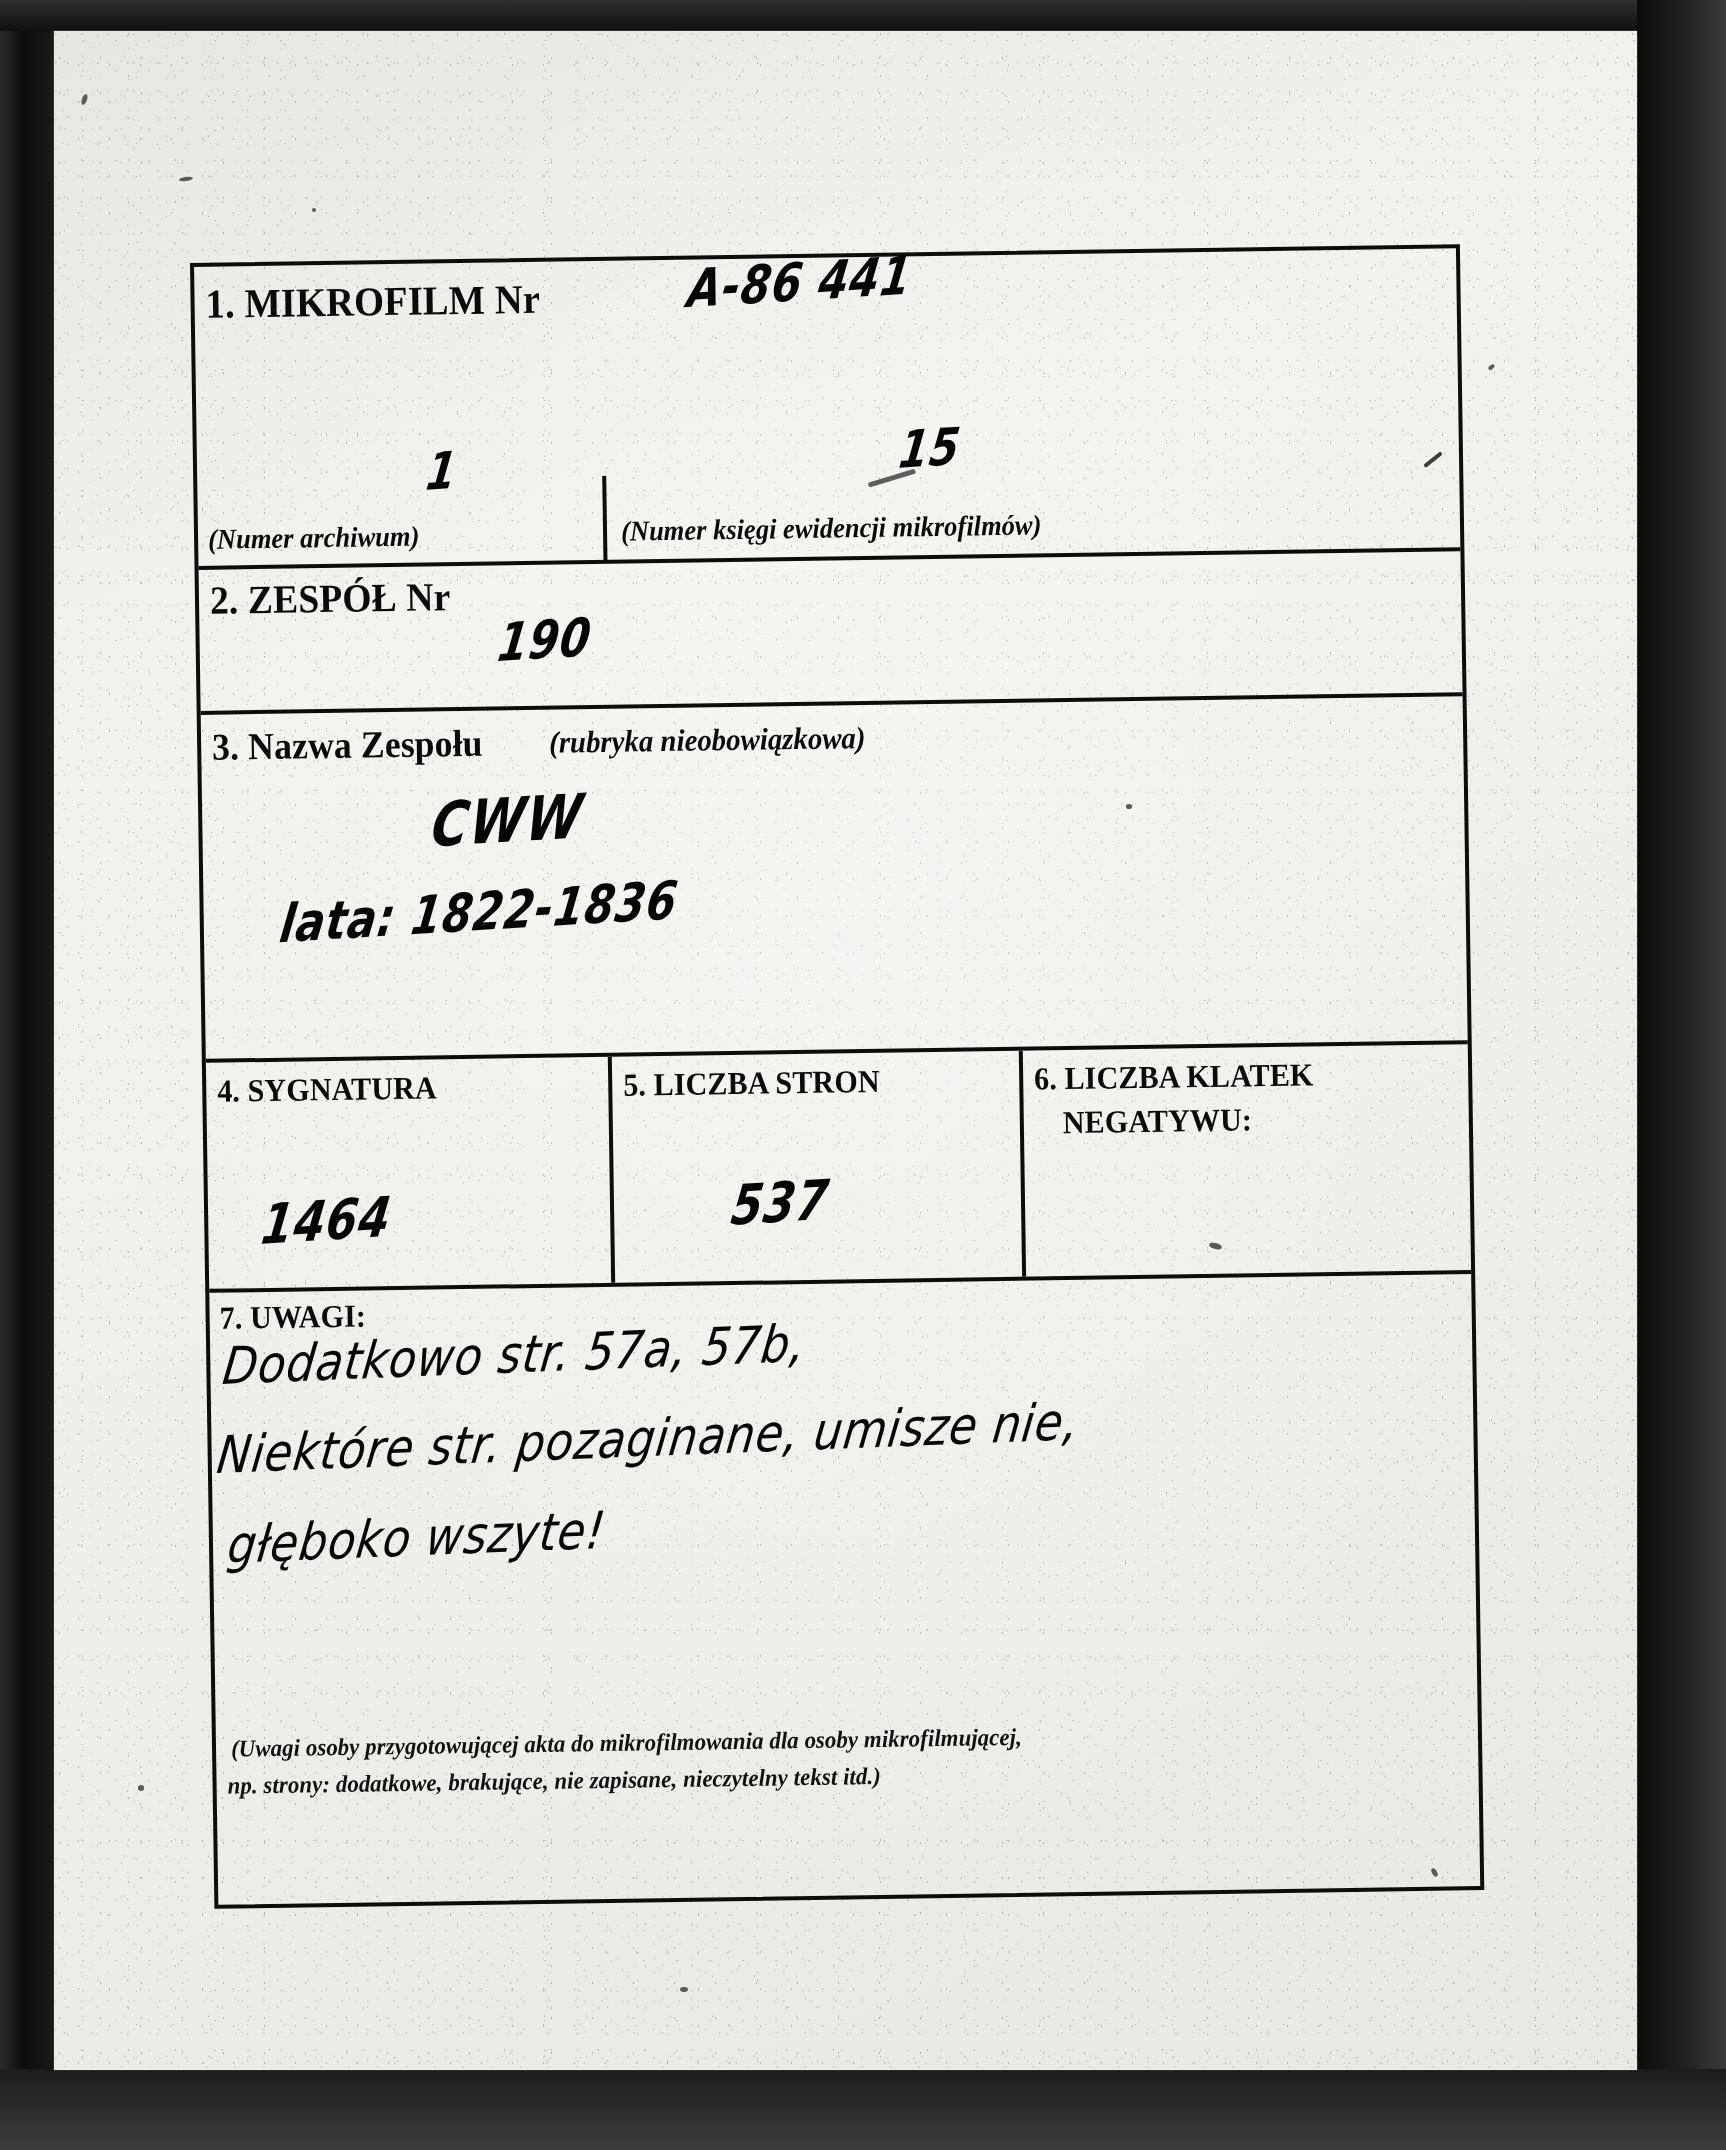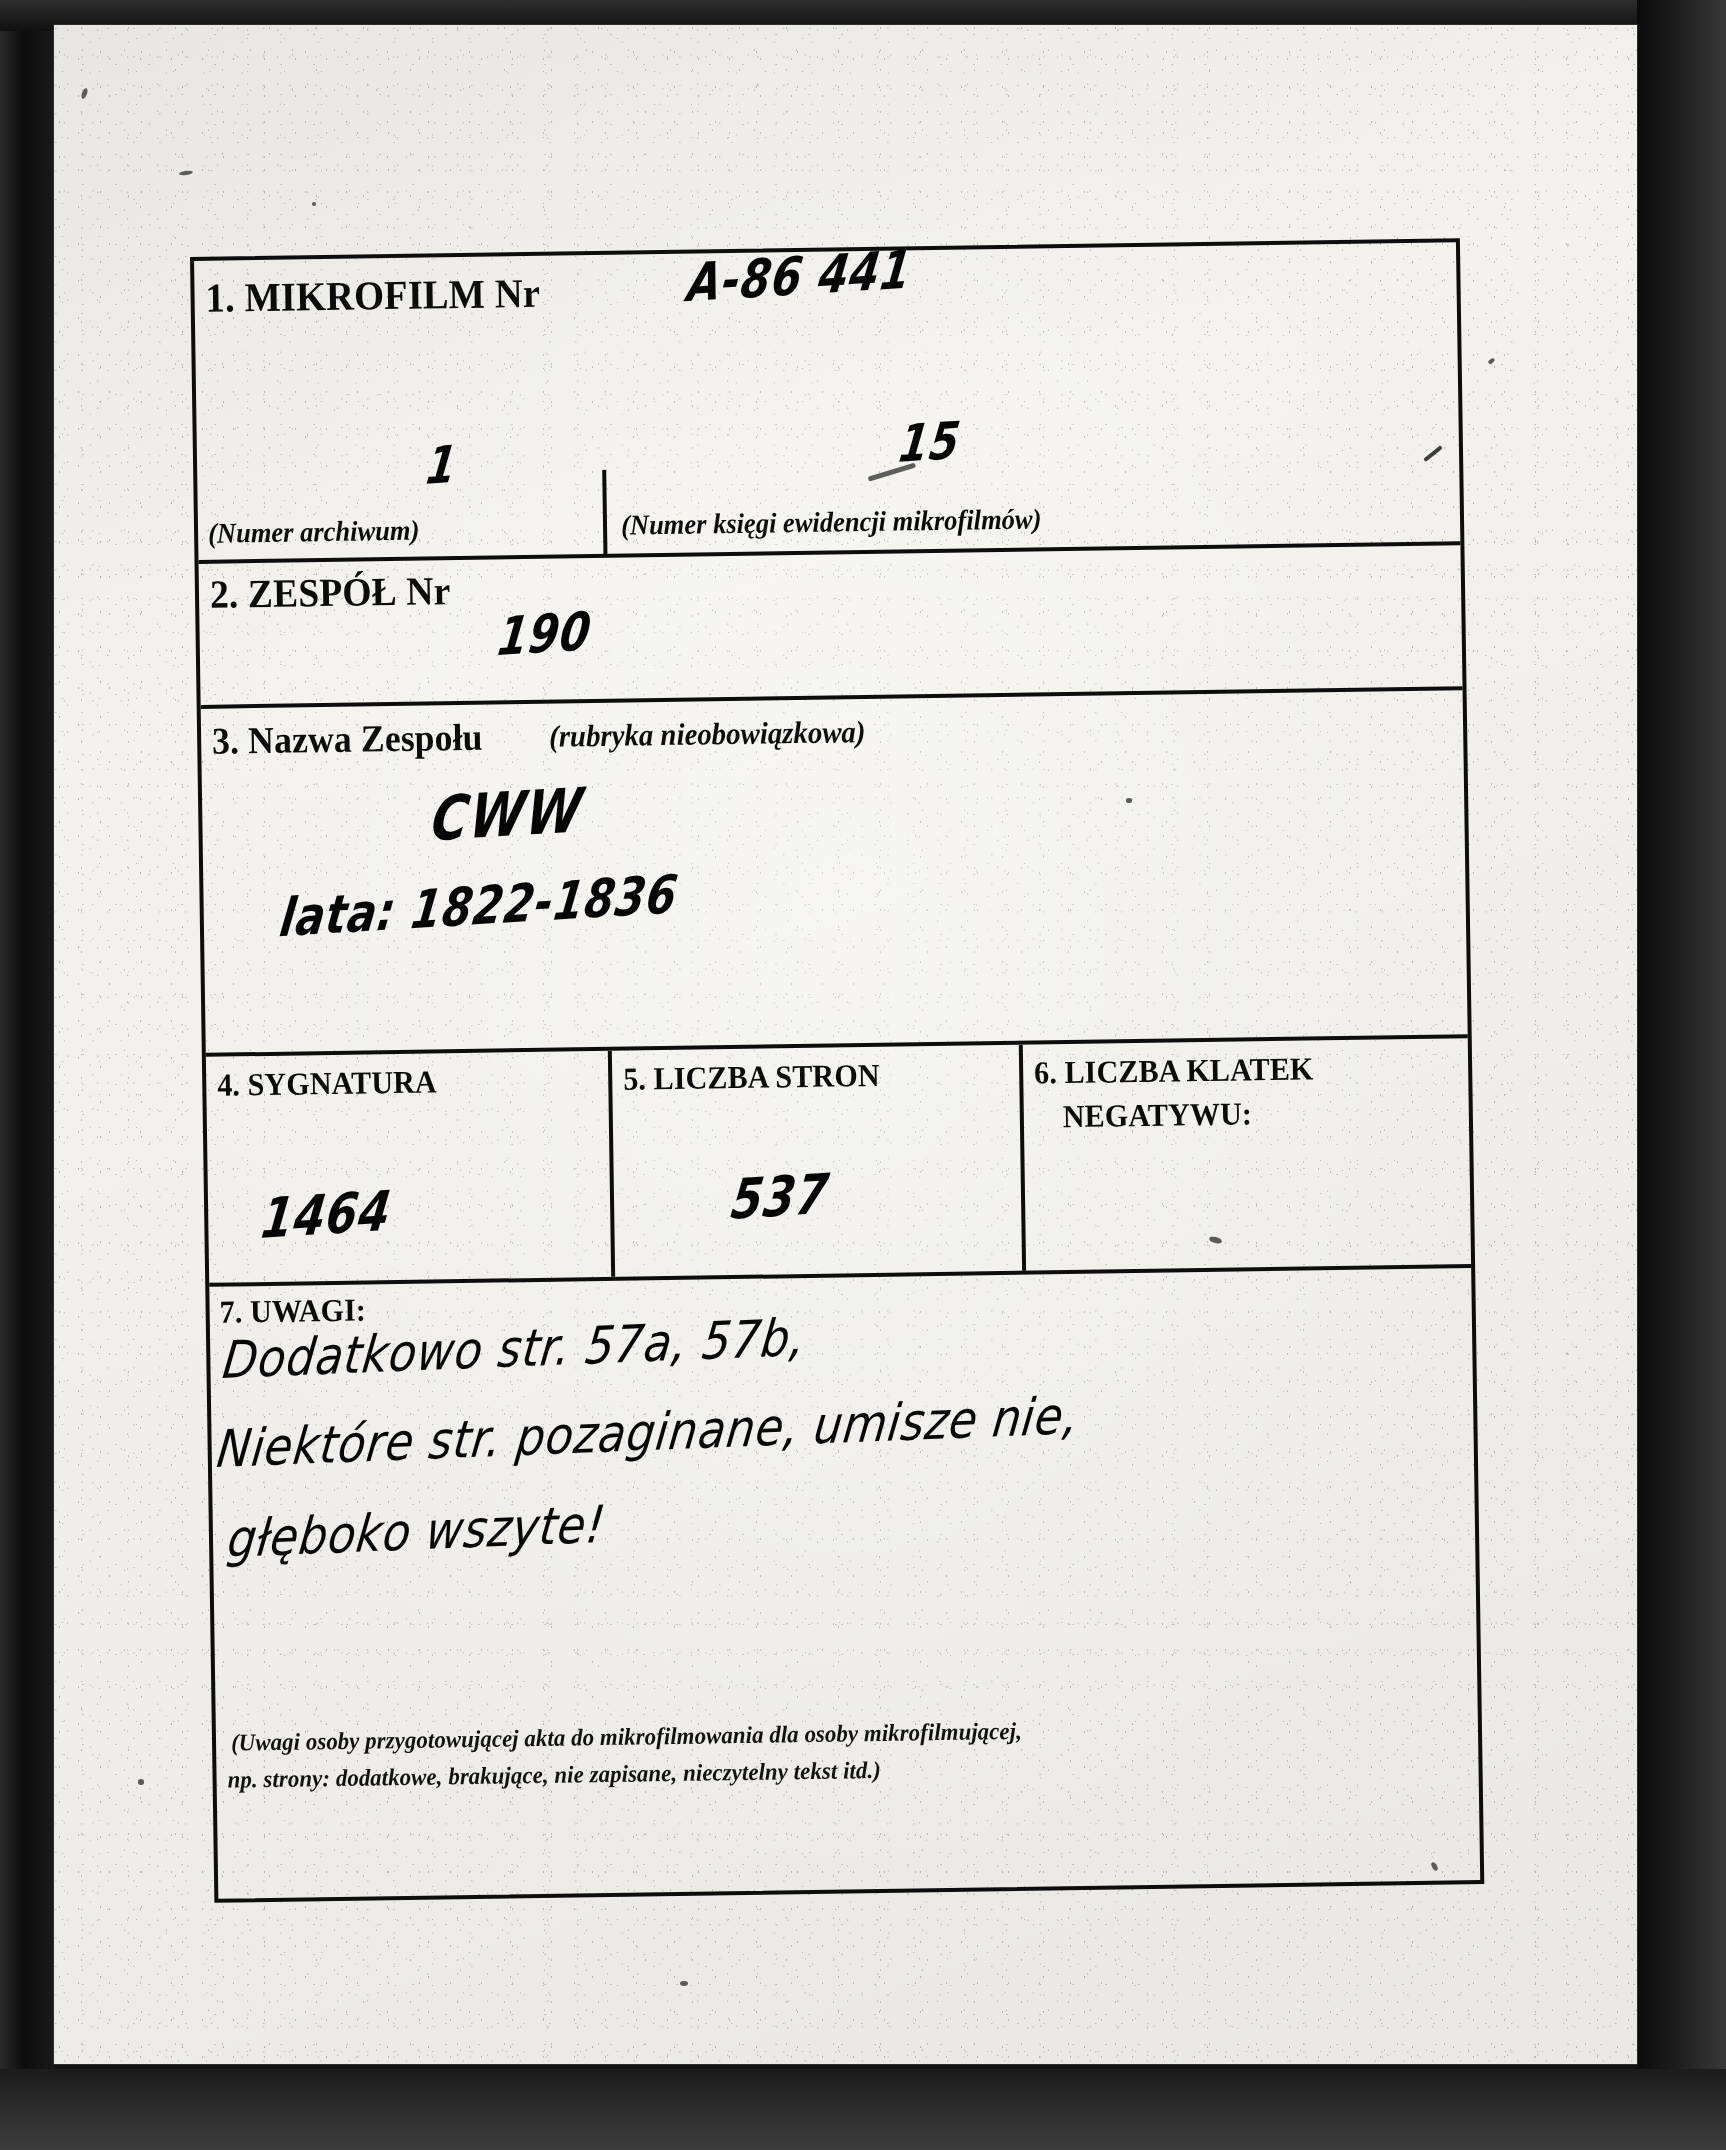--- a/index.html
+++ b/index.html
@@ -31,21 +31,21 @@
     background: linear-gradient(90deg,#0b0b0b 0%, #242424 60%, #3a3a3a 100%);
   }
   .surround-bottom {
     position: absolute; left: 0; top: 2069px; width: 1726px; height: 82px;
     background: linear-gradient(180deg,#1c1c1c 0%, #3e3e3e 100%);
   }
 
   
   #paper {
     position: absolute;
-    left: 54px; top: 25px;
+    left: 54px; top: 31px;
     width: 1583px; height: 2039px;
     background: #f3f2ee;
     box-shadow: 0 0 0 0.7px #3a3a3a;
   }
   
   #paper::before {
     content: "";
     position: absolute; inset: 0;
     pointer-events: none;
     opacity: .55;

